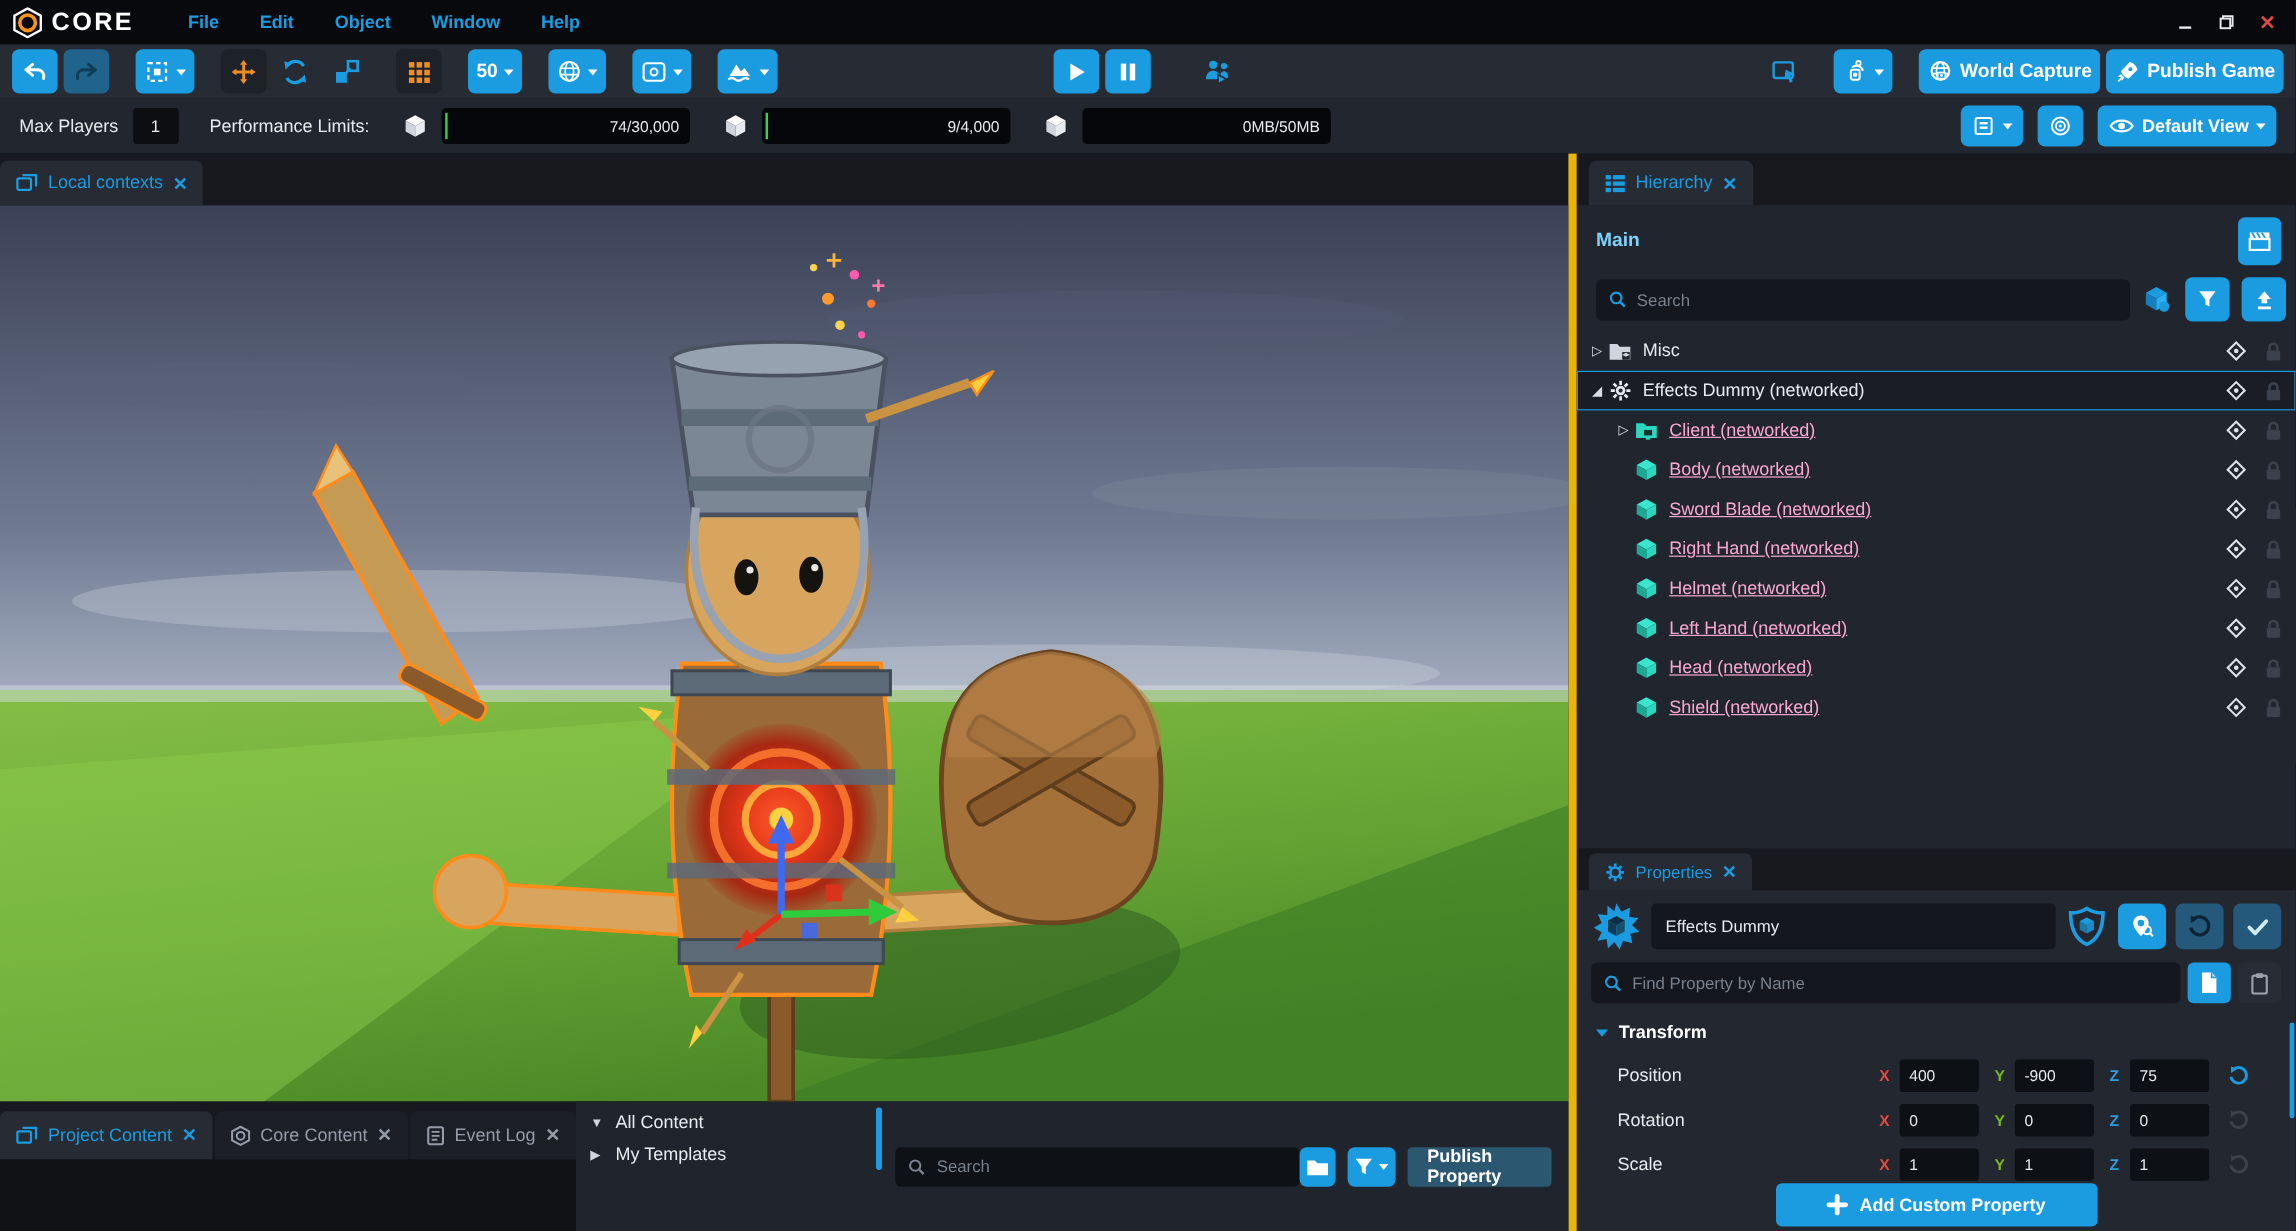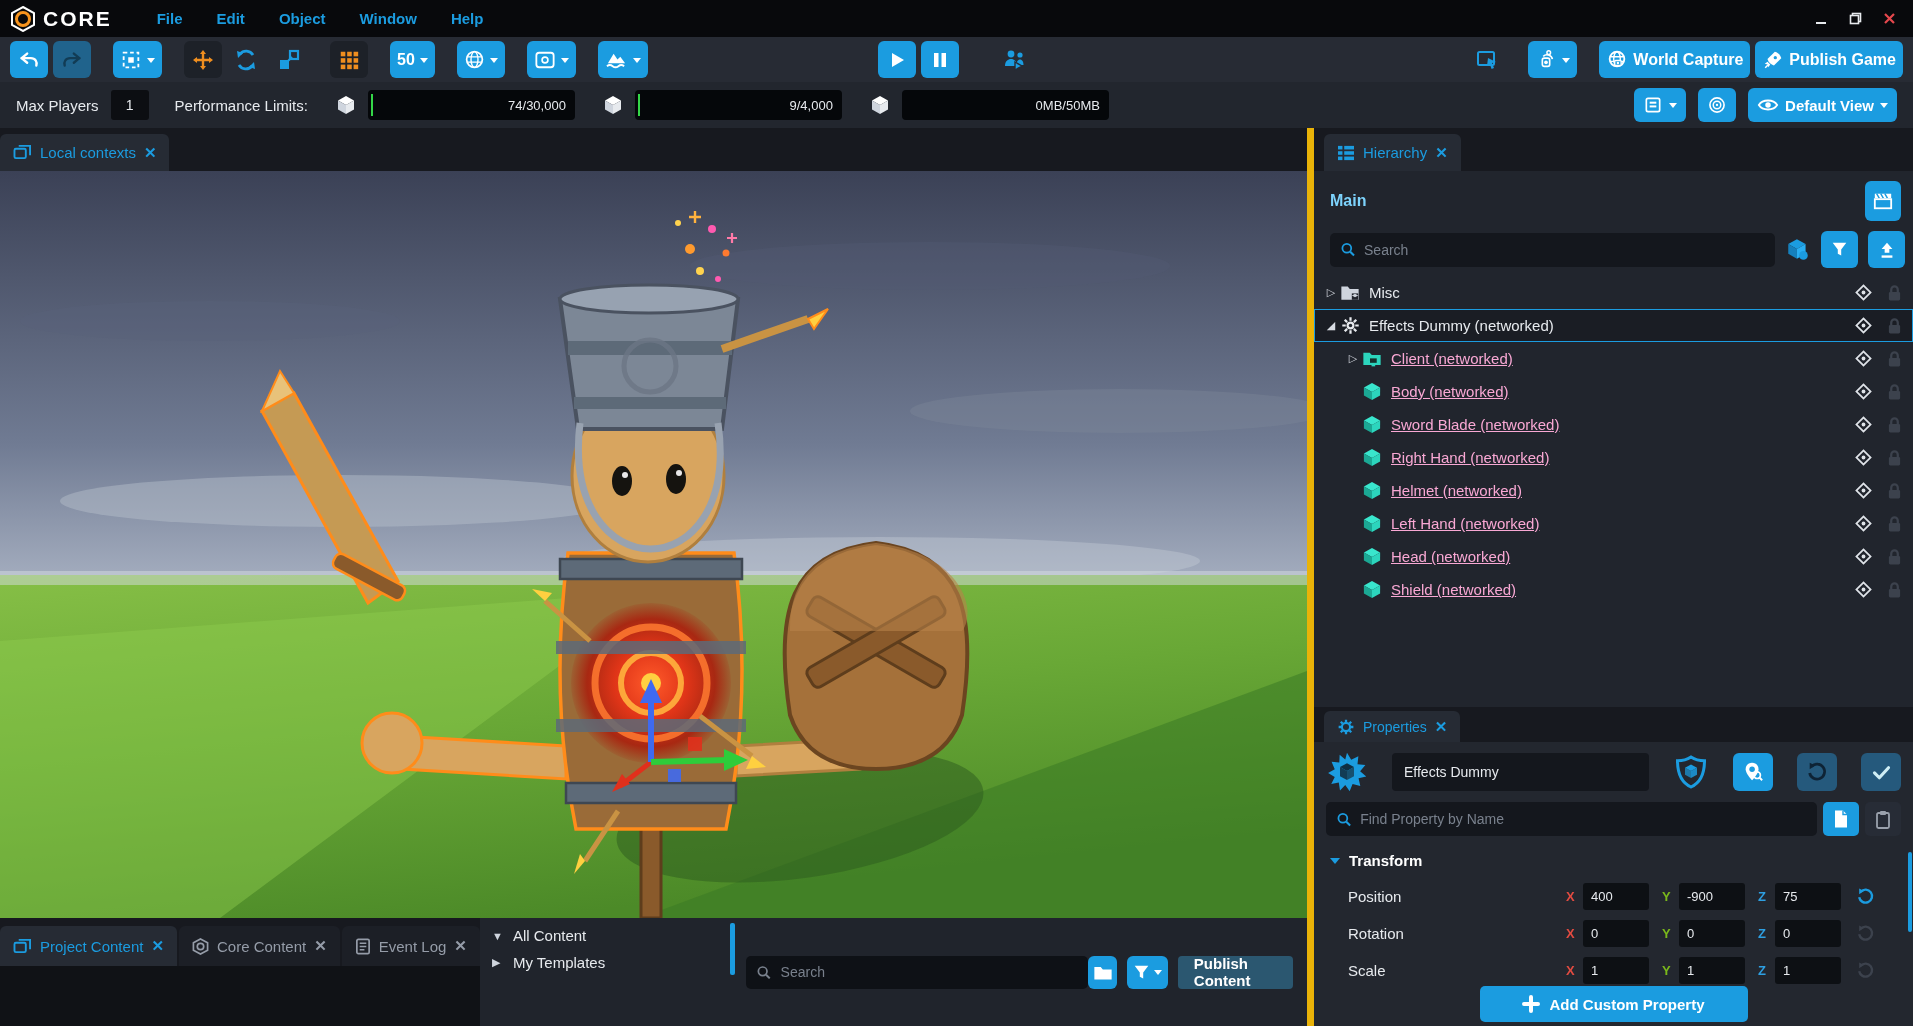--- a/index.html
+++ b/index.html
@@ -103,21 +103,21 @@
   .hrow .hlabel { font-size:15px; }
   .hrow.t-networked .hlabel { color:#f9a8d4;text-decoration:underline; }
   .hrow.t-default .hlabel { color:#e7eaee; }
   .hrow .hspacer { flex:1; }
   .hrow .eye { margin-right:14px; }
 
   
   .props-strip { height:35px; }
   .props-strip .tab { height:31px; font-size:14px; }
   .props-body { flex:1; background:#23272f; padding:9px 12px 0 12px; position:relative; overflow:hidden; }
-  .prow-name { display:flex; align-items:center; gap:24px; }
+  .prow-name { display:flex; align-items:center; gap:8px; }
   .pname-input { flex:1; height:38px; background:#14171d; border:none; border-radius:4px;
      color:#e7eaee; font-size:14px; padding:0 12px; font-family:"Liberation Sans",sans-serif; max-width:375px; }
   .pbtn { width:40px; height:38px; border-radius:6px; display:flex; align-items:center; justify-content:center; flex:none; }
   .pbtn.blue { background:#1b9ce0; } .pbtn.steel { background:#25597c; }
   .psearch-row { display:flex; align-items:center; gap:6px; margin-top:9px; }
   .psearch { flex:1; height:34px; background:#14171d; border-radius:5px; display:flex;
              align-items:center; gap:8px; padding:0 10px; }
   .pbtn-sm { width:36px; height:34px; border-radius:5px; display:flex; align-items:center; justify-content:center; flex:none; }
   .pbtn-sm.blue { background:#1b9ce0; } .pbtn-sm.dark { background:#272c36; }
   .tf-header { display:flex; align-items:center; gap:9px; height:36px; margin-top:6px; padding-left:4px; }
@@ -575,21 +575,21 @@
               <svg class="ic" width="20" height="17" viewBox="0 0 22 18">
                   <path d="M1.5 3 h7 l2.3 2.6 H20.5 v11 H1.5 Z" fill="#fff"></path>
                 </svg>
             </div>
             <div class="sqbtn" style="width:56px">
               <svg class="ic" width="17" height="17" viewBox="0 0 20 20">
                   <path d="M2 2 H18 L12 10 V17 L8 15 V10 Z" fill="#fff"></path>
                 </svg>
               <span class="caret"></span>
             </div>
-            <div class="publish-content-btn">Publish Content</div>
+            <div class="publish-content-btn">Publish Property</div>
           </div>
         </div>
       </div>
     </div>
 
     <div class="right-col">
 
       <div class="tabstrip hier-strip">
         <div class="tab active" style="margin-left:10px">
           <svg class="ic" width="18" height="16" viewBox="0 0 20 18">

